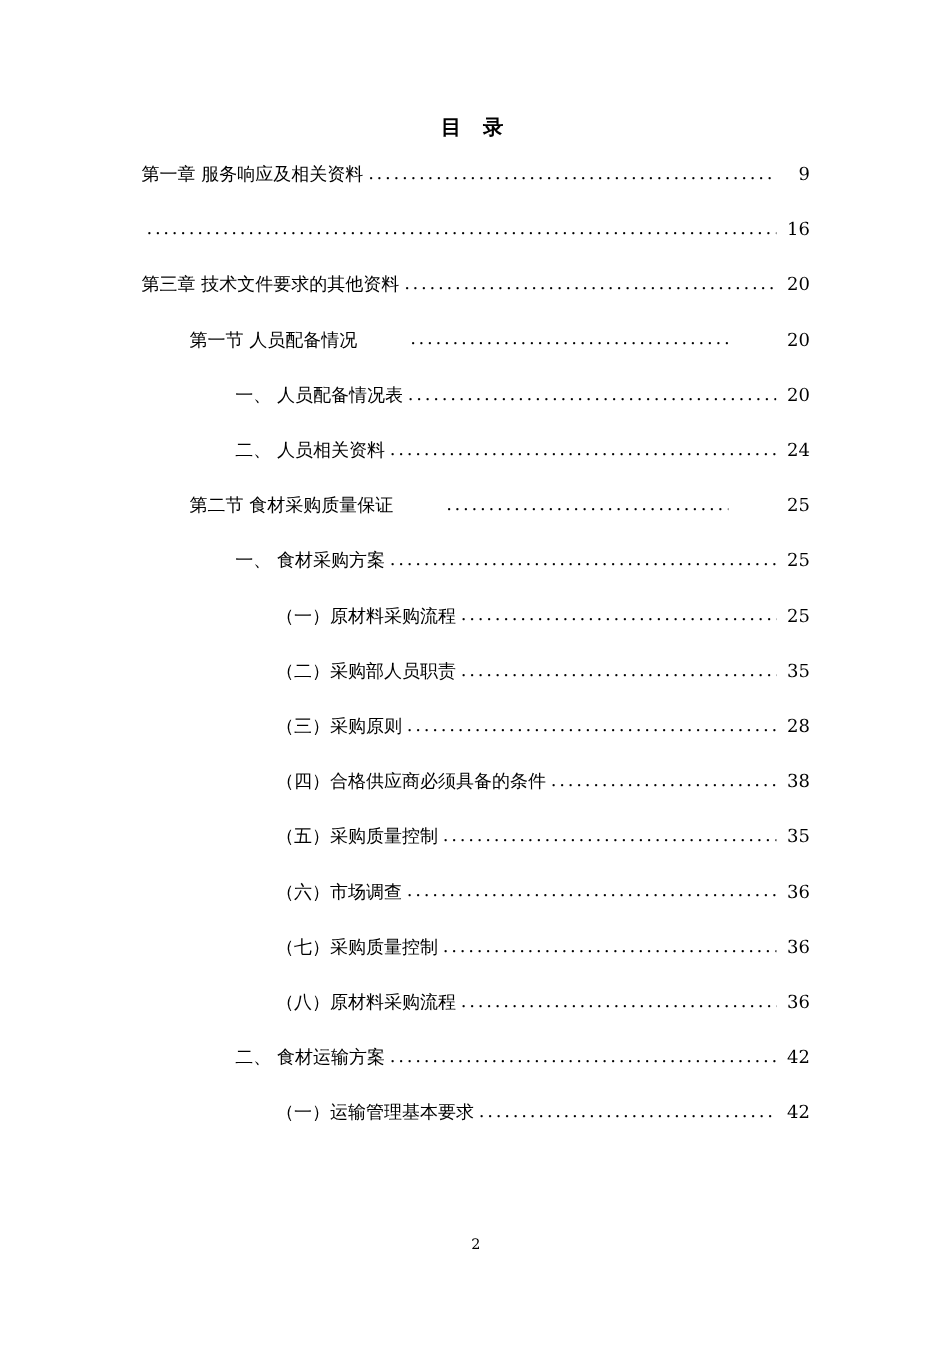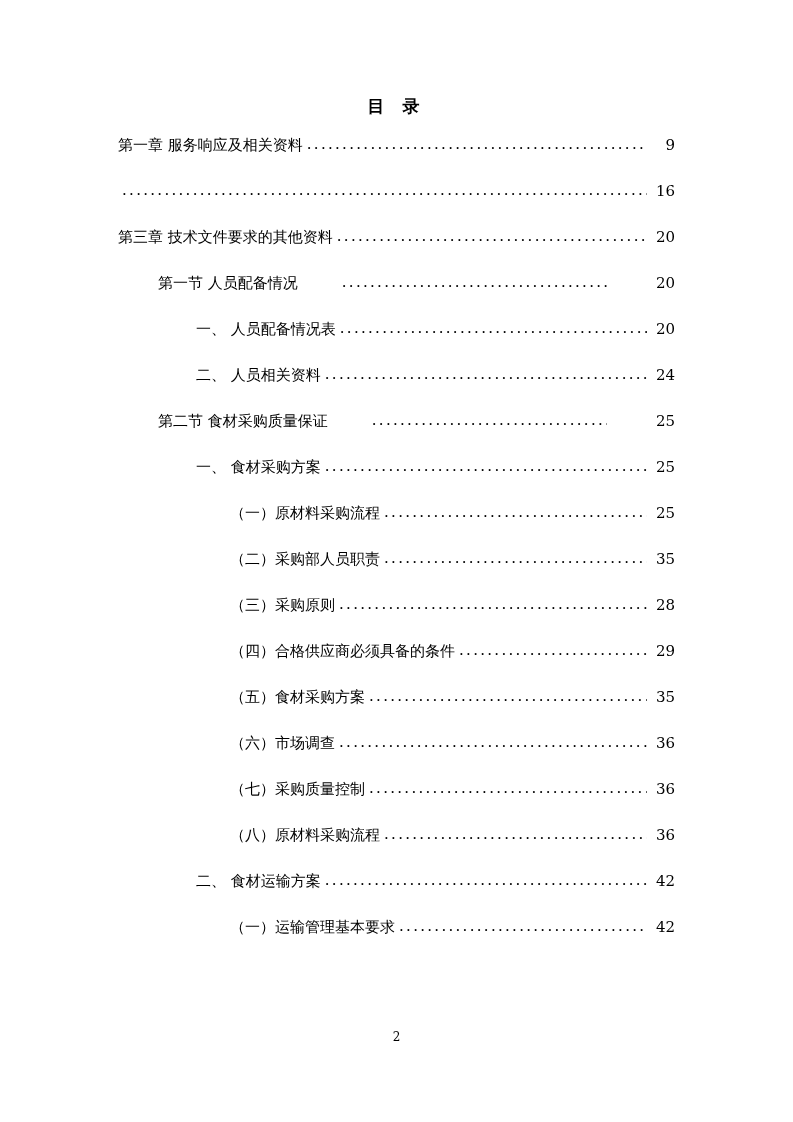--- a/index.html
+++ b/index.html
@@ -138,24 +138,24 @@
         <span class="toc-page">35</span>
       </div>
       <div class="toc-row lvl-3">
         <span class="toc-label">（三）采购原则</span>
         <span class="toc-dots">................................................................................</span>
         <span class="toc-page">28</span>
       </div>
       <div class="toc-row lvl-3">
         <span class="toc-label">（四）合格供应商必须具备的条件</span>
         <span class="toc-dots">................................................................................</span>
-        <span class="toc-page">29</span>
+        <span class="toc-page">38</span>
       </div>
       <div class="toc-row lvl-3">
-        <span class="toc-label">（五）食材采购方案</span>
+        <span class="toc-label">（五）采购质量控制</span>
         <span class="toc-dots">................................................................................</span>
         <span class="toc-page">35</span>
       </div>
       <div class="toc-row lvl-3">
         <span class="toc-label">（六）市场调查</span>
         <span class="toc-dots">................................................................................</span>
         <span class="toc-page">36</span>
       </div>
       <div class="toc-row lvl-3">
         <span class="toc-label">（七）采购质量控制</span>

